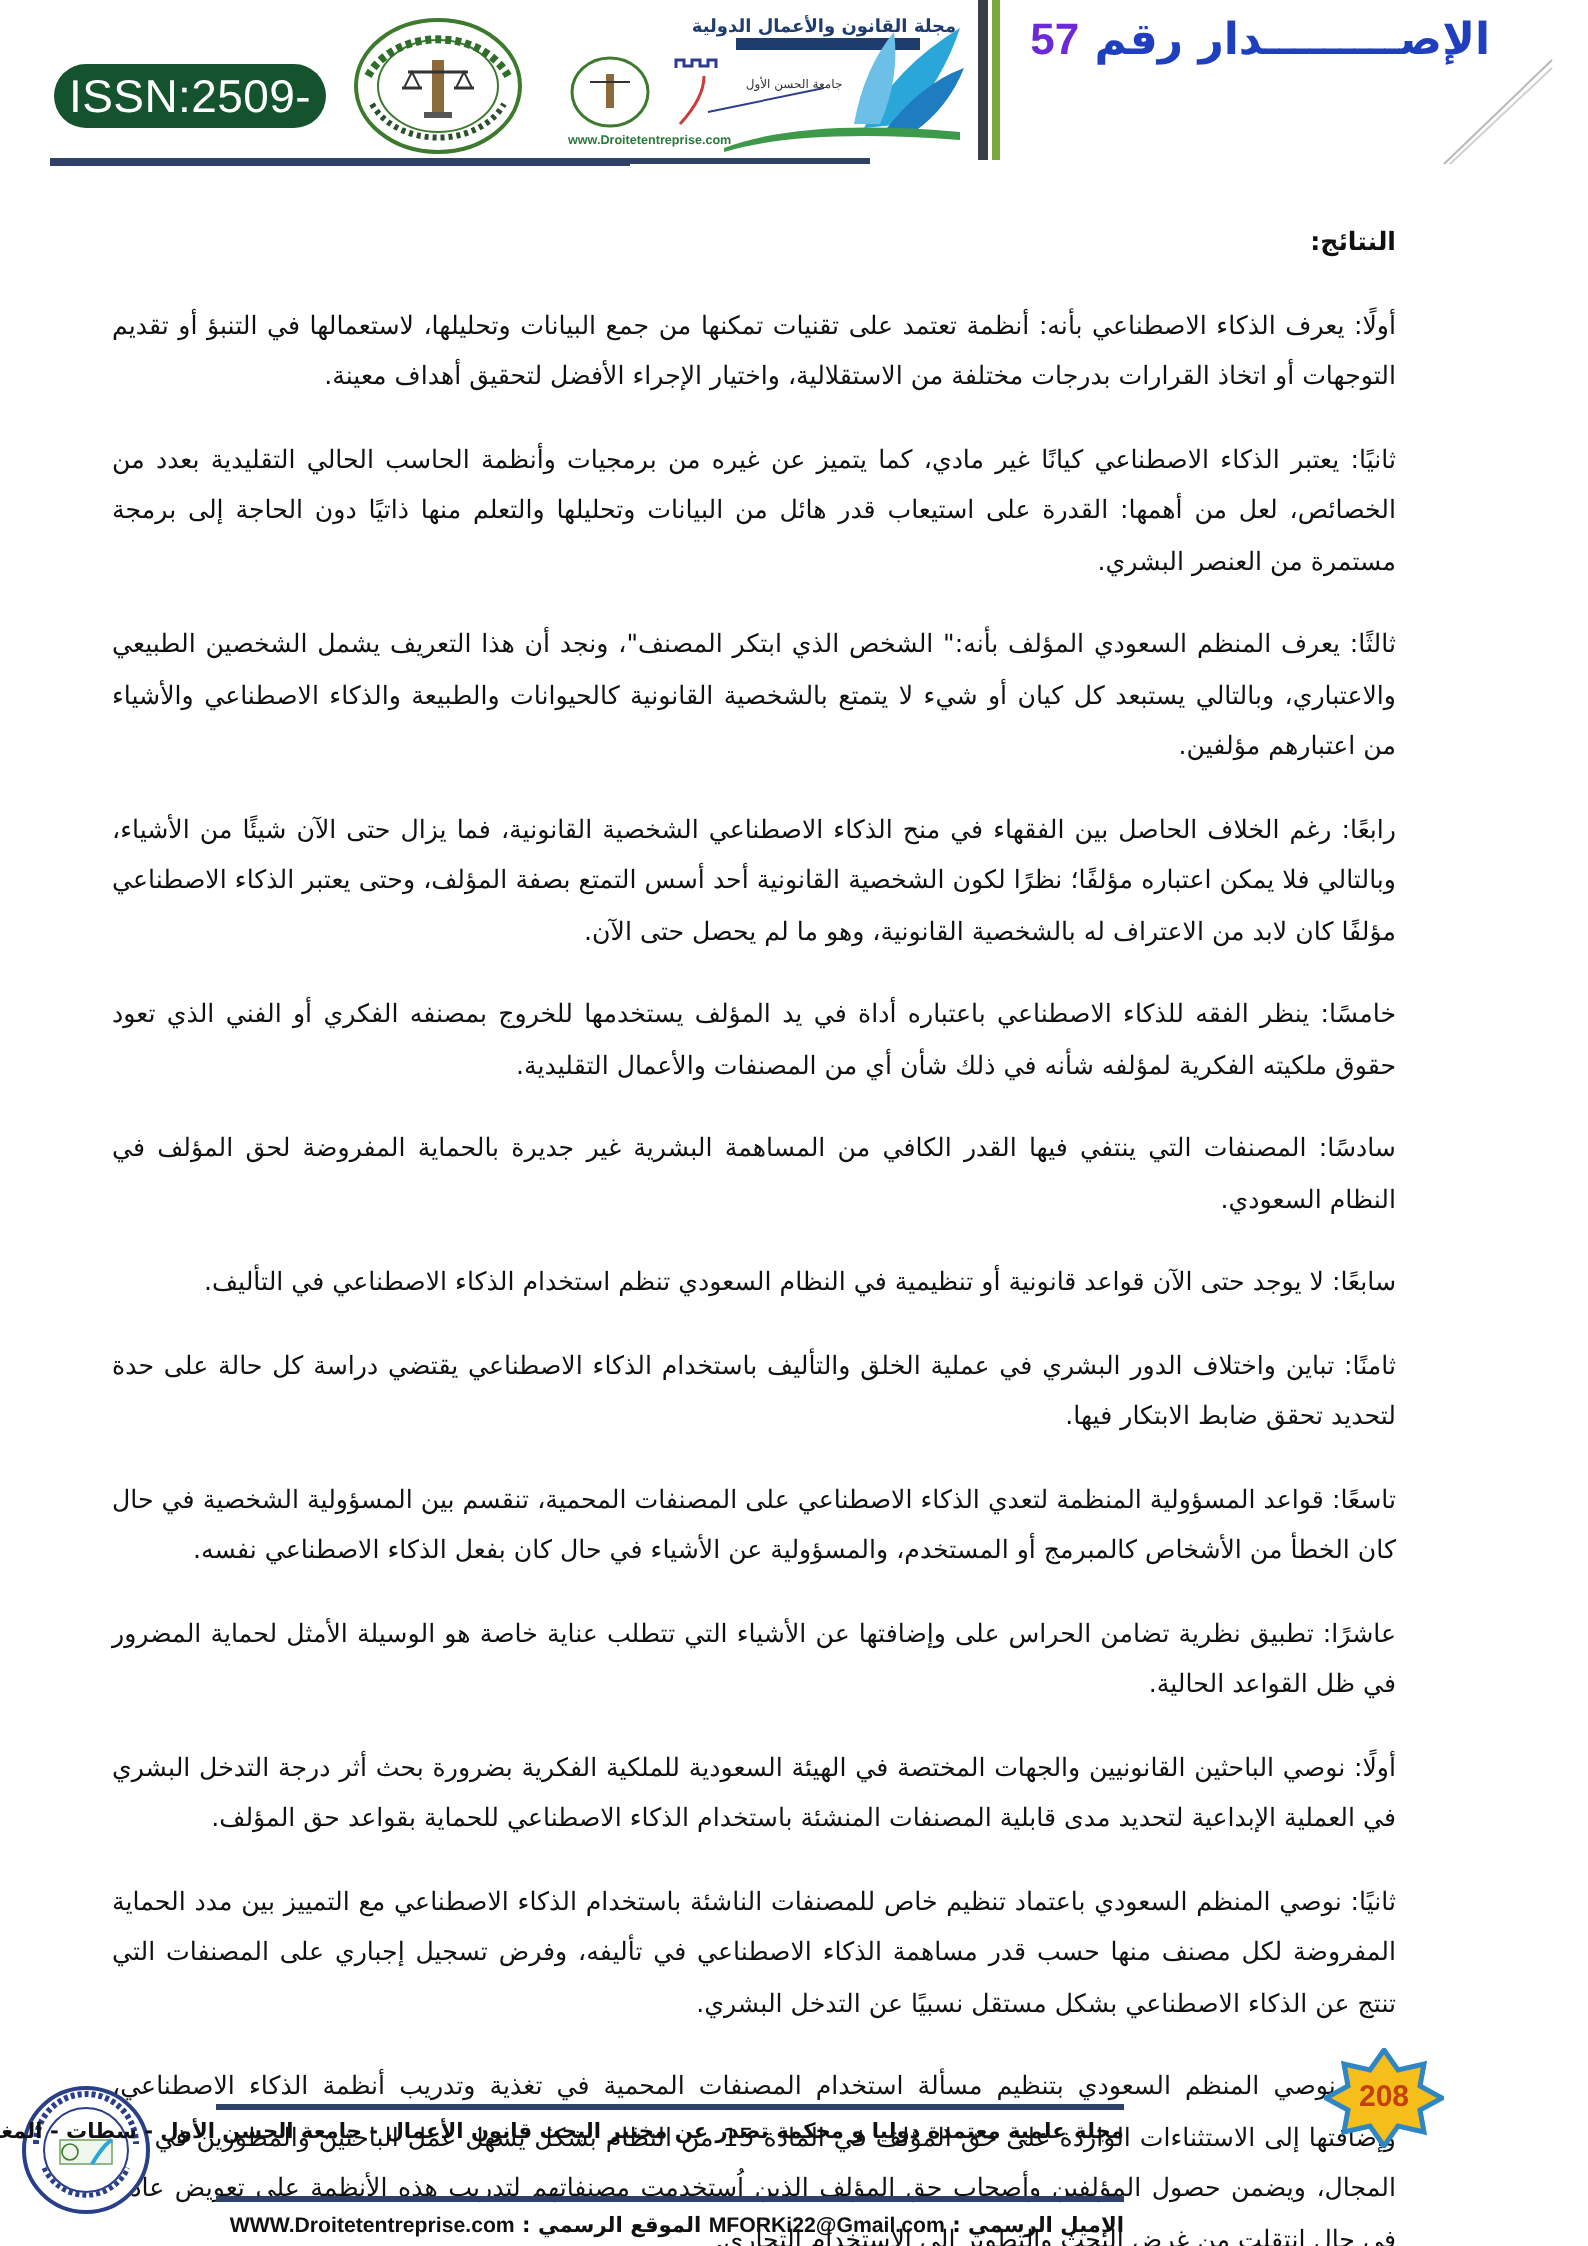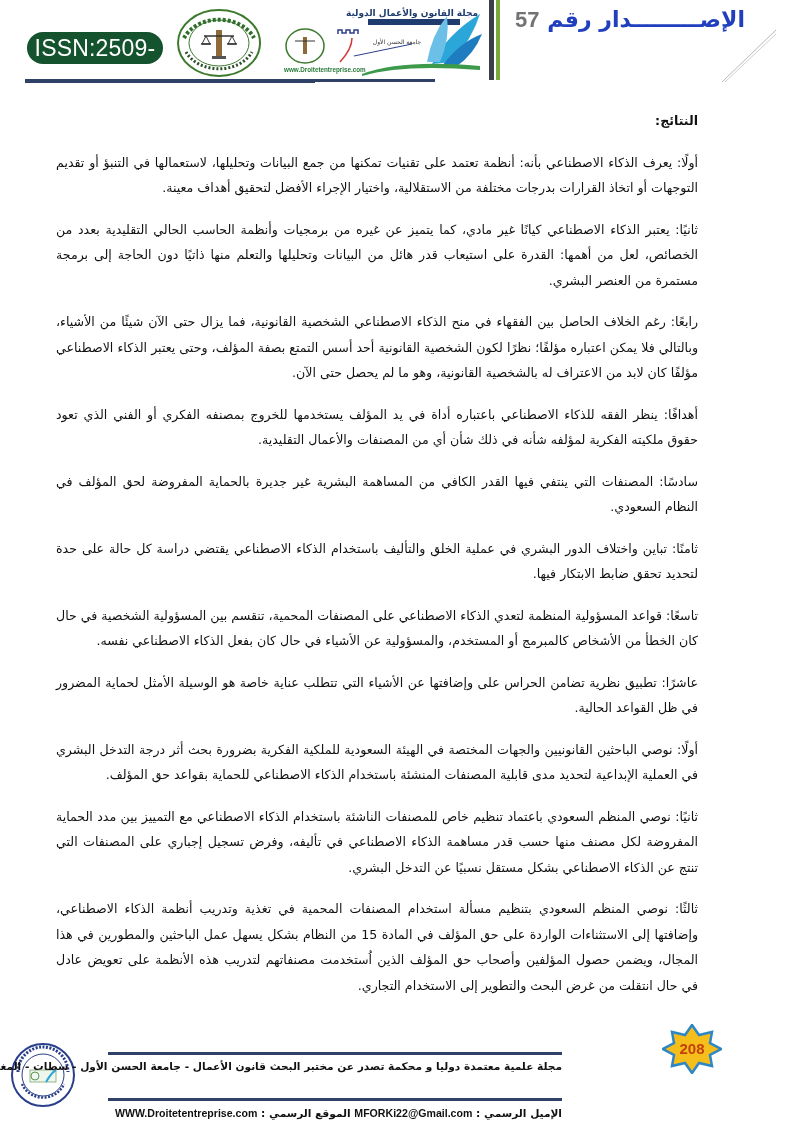--- a/index.html
+++ b/index.html
@@ -16,21 +16,21 @@
 
   .seal-lab { position: absolute; left: 176px; top: 8px; width: 86px; height: 70px; }
   .journal-logo { position: absolute; left: 282px; top: 4px; width: 200px; height: 72px; }
 
   .header-divider-dark { position: absolute; left: 489px; top: 0; width: 5px; height: 80px; background: #3a3f47; }
   .header-divider-green { position: absolute; left: 496px; top: 0; width: 4px; height: 80px; background: #7aa83c; }
 
   .issue-line { position: absolute; left: 515px; top: 4px; width: 230px; height: 32px; direction: rtl;
     font-family: "DejaVu Sans", sans-serif; font-weight: bold; font-size: 22px; line-height: 32px; text-align: right; }
   .issue-label { color: #1f3fbf; }
-  .issue-number { color: #737373; font-family: "Liberation Sans", sans-serif; font-weight: bold; text-align: center; }
+  .issue-number { color: #6d28d9; font-family: "Liberation Sans", sans-serif; font-weight: bold; text-align: center; }
   .date-line { position: absolute; left: 512px; top: 40px; width: 200px; height: 40px; direction: rtl; text-align: right;
     color: #557f34; font-weight: bold; font-size: 26px; line-height: 40px; font-family: "DejaVu Sans", sans-serif; }
   .slash-deco { position: absolute; left: 718px; top: 28px; width: 60px; height: 55px; }
 
   
   .content { position: absolute; left: 40px; top: 92px; width: 674px; direction: rtl; text-align: justify;
     font-family: "DejaVu Sans", sans-serif; font-size: 12.6px; line-height: 25.5px; color: #111; }
   .content p { margin: 16px; }
   .section-heading { font-weight: bold; }
 
@@ -95,23 +95,25 @@
   <svg class="slash-deco" viewBox="0 0 60 55">
     <line x1="4" y1="54" x2="58" y2="2" stroke="#b8b8b8" stroke-width="1"></line>
     <line x1="7" y1="54" x2="58" y2="6" stroke="#d0d0d0" stroke-width="1"></line>
   </svg>
 </div>
 
 <div class="content">
   <p class="section-heading">النتائج:</p>
   <p>أولًا: يعرف الذكاء الاصطناعي بأنه: أنظمة تعتمد على تقنيات تمكنها من جمع البيانات وتحليلها، لاستعمالها في التنبؤ أو تقديم التوجهات أو اتخاذ القرارات بدرجات مختلفة من الاستقلالية، واختيار الإجراء الأفضل لتحقيق أهداف معينة.</p>
   <p>ثانيًا: يعتبر الذكاء الاصطناعي كيانًا غير مادي، كما يتميز عن غيره من برمجيات وأنظمة الحاسب الحالي التقليدية بعدد من الخصائص، لعل من أهمها: القدرة على استيعاب قدر هائل من البيانات وتحليلها والتعلم منها ذاتيًا دون الحاجة إلى برمجة مستمرة من العنصر البشري.</p>
+  <p>ثالثًا: يعرف المنظم السعودي المؤلف بأنه:" الشخص الذي ابتكر المصنف"، ونجد أن هذا التعريف يشمل الشخصين الطبيعي والاعتباري، وبالتالي يستبعد كل كيان أو شيء لا يتمتع بالشخصية القانونية كالحيوانات والطبيعة والذكاء الاصطناعي والأشياء من اعتبارهم مؤلفين.</p>
   <p>رابعًا: رغم الخلاف الحاصل بين الفقهاء في منح الذكاء الاصطناعي الشخصية القانونية، فما يزال حتى الآن شيئًا من الأشياء، وبالتالي فلا يمكن اعتباره مؤلفًا؛ نظرًا لكون الشخصية القانونية أحد أسس التمتع بصفة المؤلف، وحتى يعتبر الذكاء الاصطناعي مؤلفًا كان لابد من الاعتراف له بالشخصية القانونية، وهو ما لم يحصل حتى الآن.</p>
-  <p>أهدافًا: ينظر الفقه للذكاء الاصطناعي باعتباره أداة في يد المؤلف يستخدمها للخروج بمصنفه الفكري أو الفني الذي تعود حقوق ملكيته الفكرية لمؤلفه شأنه في ذلك شأن أي من المصنفات والأعمال التقليدية.</p>
+  <p>خامسًا: ينظر الفقه للذكاء الاصطناعي باعتباره أداة في يد المؤلف يستخدمها للخروج بمصنفه الفكري أو الفني الذي تعود حقوق ملكيته الفكرية لمؤلفه شأنه في ذلك شأن أي من المصنفات والأعمال التقليدية.</p>
   <p>سادسًا: المصنفات التي ينتفي فيها القدر الكافي من المساهمة البشرية غير جديرة بالحماية المفروضة لحق المؤلف في النظام السعودي.</p>
+  <p>سابعًا: لا يوجد حتى الآن قواعد قانونية أو تنظيمية في النظام السعودي تنظم استخدام الذكاء الاصطناعي في التأليف.</p>
   <p>ثامنًا: تباين واختلاف الدور البشري في عملية الخلق والتأليف باستخدام الذكاء الاصطناعي يقتضي دراسة كل حالة على حدة لتحديد تحقق ضابط الابتكار فيها.</p>
   <p>تاسعًا: قواعد المسؤولية المنظمة لتعدي الذكاء الاصطناعي على المصنفات المحمية، تنقسم بين المسؤولية الشخصية في حال كان الخطأ من الأشخاص كالمبرمج أو المستخدم، والمسؤولية عن الأشياء في حال كان بفعل الذكاء الاصطناعي نفسه.</p>
   <p>عاشرًا: تطبيق نظرية تضامن الحراس على وإضافتها عن الأشياء التي تتطلب عناية خاصة هو الوسيلة الأمثل لحماية المضرور في ظل القواعد الحالية.</p>
   <p>أولًا: نوصي الباحثين القانونيين والجهات المختصة في الهيئة السعودية للملكية الفكرية بضرورة بحث أثر درجة التدخل البشري في العملية الإبداعية لتحديد مدى قابلية المصنفات المنشئة باستخدام الذكاء الاصطناعي للحماية بقواعد حق المؤلف.</p>
   <p>ثانيًا: نوصي المنظم السعودي باعتماد تنظيم خاص للمصنفات الناشئة باستخدام الذكاء الاصطناعي مع التمييز بين مدد الحماية المفروضة لكل مصنف منها حسب قدر مساهمة الذكاء الاصطناعي في تأليفه، وفرض تسجيل إجباري على المصنفات التي تنتج عن الذكاء الاصطناعي بشكل مستقل نسبيًا عن التدخل البشري.</p>
   <p>ثالثًا: نوصي المنظم السعودي بتنظيم مسألة استخدام المصنفات المحمية في تغذية وتدريب أنظمة الذكاء الاصطناعي، وإضافتها إلى الاستثناءات الواردة على حق المؤلف في المادة 15 من النظام بشكل يسهل عمل الباحثين والمطورين في هذا المجال، ويضمن حصول المؤلفين وأصحاب حق المؤلف الذين اُستخدمت مصنفاتهم لتدريب هذه الأنظمة على تعويض عادل في حال انتقلت من غرض البحث والتطوير إلى الاستخدام التجاري.</p>
 </div>
 
 <svg class="footer-seal" viewBox="0 0 66 66">
   <circle cx="33" cy="33" r="31" fill="#fff" stroke="#2a3f8a" stroke-width="2"></circle>

